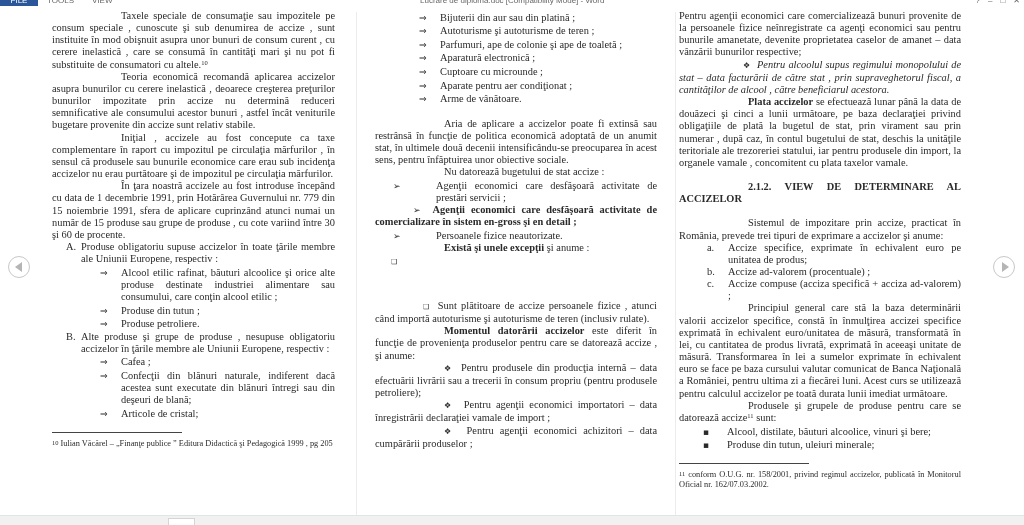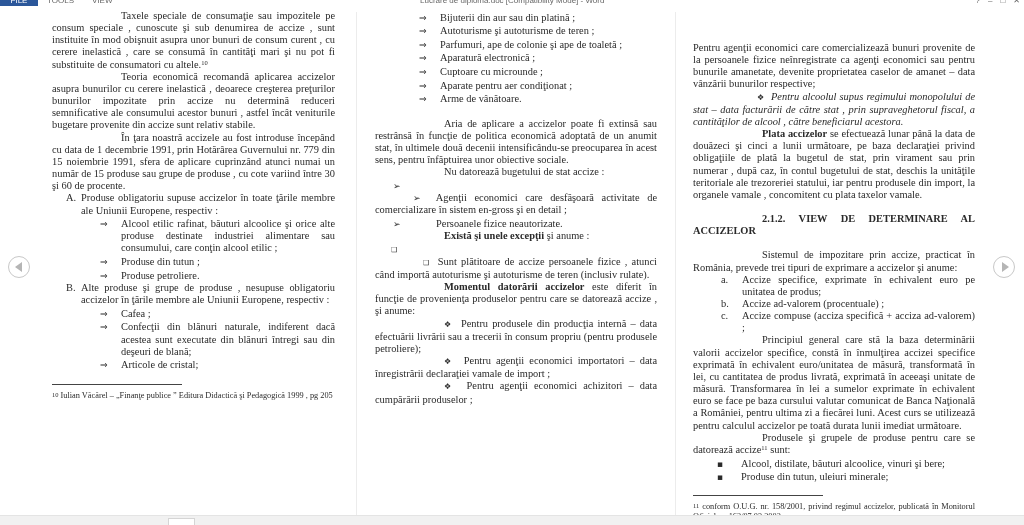--- a/index.html
+++ b/index.html
@@ -16,21 +16,21 @@
   .reader { position: absolute; left: 0; top: 6px; width: 1024px; height: 508px; background: #fff; }
 
   .page { position: absolute; top: 20px; font-size: 10.4px; line-height: 12.15px; text-align: justify; color: #2a2a2a; }
   .page p { margin: 0; }
   .indent { text-indent: 69px; }
   .b { font-weight: bold; }
   sup { font-size: 6.5px; vertical-align: top; line-height: 8px; }
 
   .col1 { left: 52px; width: 283px; }
   .col2 { left: 375px; width: 282px; }
-  .col3 { left: 693px; width: 282px; margin-top: 32px; }
+  .col3 { left: 679px; width: 282px; }
 
   .divider { position: absolute; top: 6px; width: 1px; height: 508px; background: #ececec; }
 
   .list-ab { display: flex; }
   .list-ab .mark { width: 15px; flex: none; padding-left: 0; }
   .list-ab .txt { flex: 1; }
   .arrow-item { display: flex; margin-top: 1.5px; }
   .arrow-item .mark { width: 21px; flex: none; font-family: "DejaVu Sans", sans-serif; font-size: 9px; }
   .arrow-item .txt { flex: 1; }
 
@@ -64,20 +64,21 @@
     <span>□</span>
     <span>✕</span>
   </div>
 </div>
 
 <div class="reader">
 
   <div class="page col1" style="top:4px;">
     <p class="indent"><span>Taxele speciale de consumaţie sau impozitele pe consum speciale , cunoscute şi sub denumirea de accize , sunt instituite în mod obişnuit asupra unor bunuri de consum curent , cu cerere inelastică , care se consumă în cantităţi mari şi nu pot fi substituite de consumatori cu altele.</span><sup>10</sup></p>
     <p class="indent">Teoria economică recomandă aplicarea accizelor asupra bunurilor cu cerere inelastică , deoarece creşterea preţurilor bunurilor impozitate prin accize nu determină reduceri semnificative ale consumului acestor bunuri , astfel încât veniturile bugetare provenite din accize sunt relativ stabile.</p>
+    <p class="indent">Iniţial , accizele au fost concepute ca taxe complementare în raport cu impozitul pe circulaţia mărfurilor , în sensul că produsele sau bunurile economice care erau sub incidenţa accizelor nu erau purtătoare şi de impozitul pe circulaţia mărfurilor.</p>
     <p class="indent">În ţara noastră accizele au fost introduse începând cu data de 1 decembrie 1991, prin Hotărârea Guvernului nr. 779 din 15 noiembrie 1991, sfera de aplicare cuprinzând atunci numai un număr de 15 produse sau grupe de produse , cu cote variind între 30 şi 60 de procente.</p>
 
     <div class="list-ab" style="margin-left:14px;">
       <span class="mark">A.</span>
       <span class="txt">Produse obligatoriu supuse accizelor în toate ţările membre ale Uniunii Europene, respectiv :</span>
     </div>
     <div style="margin-left:48px;">
       <div class="arrow-item">
           <span class="mark">⇒</span>
           <span class="txt">Alcool etilic rafinat, băuturi alcoolice şi orice alte produse destinate industriei alimentare sau consumului, care conţin alcool etilic ;</span>
@@ -146,32 +147,33 @@
       <div class="arrow-item">
           <span class="mark">⇒</span>
           <span class="txt">Arme de vânătoare.</span>
         </div>
     </div>
     <p class="indent" style="margin-top:12px;">Aria de aplicare a accizelor poate fi extinsă sau restrânsă în funcţie de politica economică adoptată de un anumit stat, în ultimele două decenii intensificându-se preocuparea în acest sens, pentru înfăptuirea unor obiective sociale.</p>
     <p class="indent">Nu datorează bugetului de stat accize :</p>
 
     <div class="arrow-item" style="margin-left:18px;">
         <span class="mark" style="width:43px;">➢</span>
-      </div>
-    <p style="text-indent:38px;"><span style="font-family:'DejaVu Sans',sans-serif;font-size:9px;">➢</span>&nbsp;&nbsp;<span>Agenţii economici care desfăşoară activitate de comercializare în sistem en-gross şi en detail ;</span></p>
+        <span class="txt">Agenţii economici care desfăşoară activitate de prestări servicii ;</span>
+      </div>
+    <p style="text-indent:38px;font-weight:bold;"><span style="font-family:'DejaVu Sans',sans-serif;font-size:9px;">➢</span>&nbsp;&nbsp;<span>Agenţii economici care desfăşoară activitate de comercializare în sistem en-gross şi en detail ;</span></p>
     <div class="arrow-item" style="margin-left:18px;">
         <span class="mark" style="width:43px;">➢</span>
         <span class="txt">Persoanele fizice neautorizate.</span>
       </div>
 
     <p class="indent"><span class="b">Există şi unele excepţii</span><span> şi anume :</span></p>
     <div class="arrow-item" style="margin-left:16px;">
         <span class="mark" style="width:45px;font-size:7px;">❑</span>
       </div>
-    <p style="text-indent:48px;"><span style="font-family:'DejaVu Sans',sans-serif;font-size:7px;">❑</span>&nbsp;&nbsp;<span>Sunt plătitoare de accize persoanele fizice , atunci când importă autoturisme şi autoturisme de teren (inclusiv rulate).</span></p>
+    <p style="text-indent:48px;margin-top:32px;"><span style="font-family:'DejaVu Sans',sans-serif;font-size:7px;">❑</span>&nbsp;&nbsp;<span>Sunt plătitoare de accize persoanele fizice , atunci când importă autoturisme şi autoturisme de teren (inclusiv rulate).</span></p>
 
     <p class="indent"><span class="b">Momentul datorării accizelor</span><span> este diferit în funcţie de provenienţa produselor pentru care se datorează accize , şi anume:</span></p>
     <p class="indent"><span style="font-family:'DejaVu Sans',sans-serif;font-size:8px;">❖</span>&nbsp;&nbsp;<span>Pentru produsele din producţia internă – data efectuării livrării sau a trecerii în consum propriu (pentru produsele petroliere);</span></p>
     <p class="indent"><span style="font-family:'DejaVu Sans',sans-serif;font-size:8px;">❖</span>&nbsp;&nbsp;<span>Pentru agenţii economici importatori – data înregistrării declaraţiei vamale de import ;</span></p>
     <p class="indent"><span style="font-family:'DejaVu Sans',sans-serif;font-size:8px;">❖</span>&nbsp;&nbsp;<span>Pentru agenţii economici achizitori – data cumpărării produselor ;</span></p>
   </div>
 
   <div class="divider" style="left:675px;"></div>
 
   <div class="page col3" style="top:4px;">

